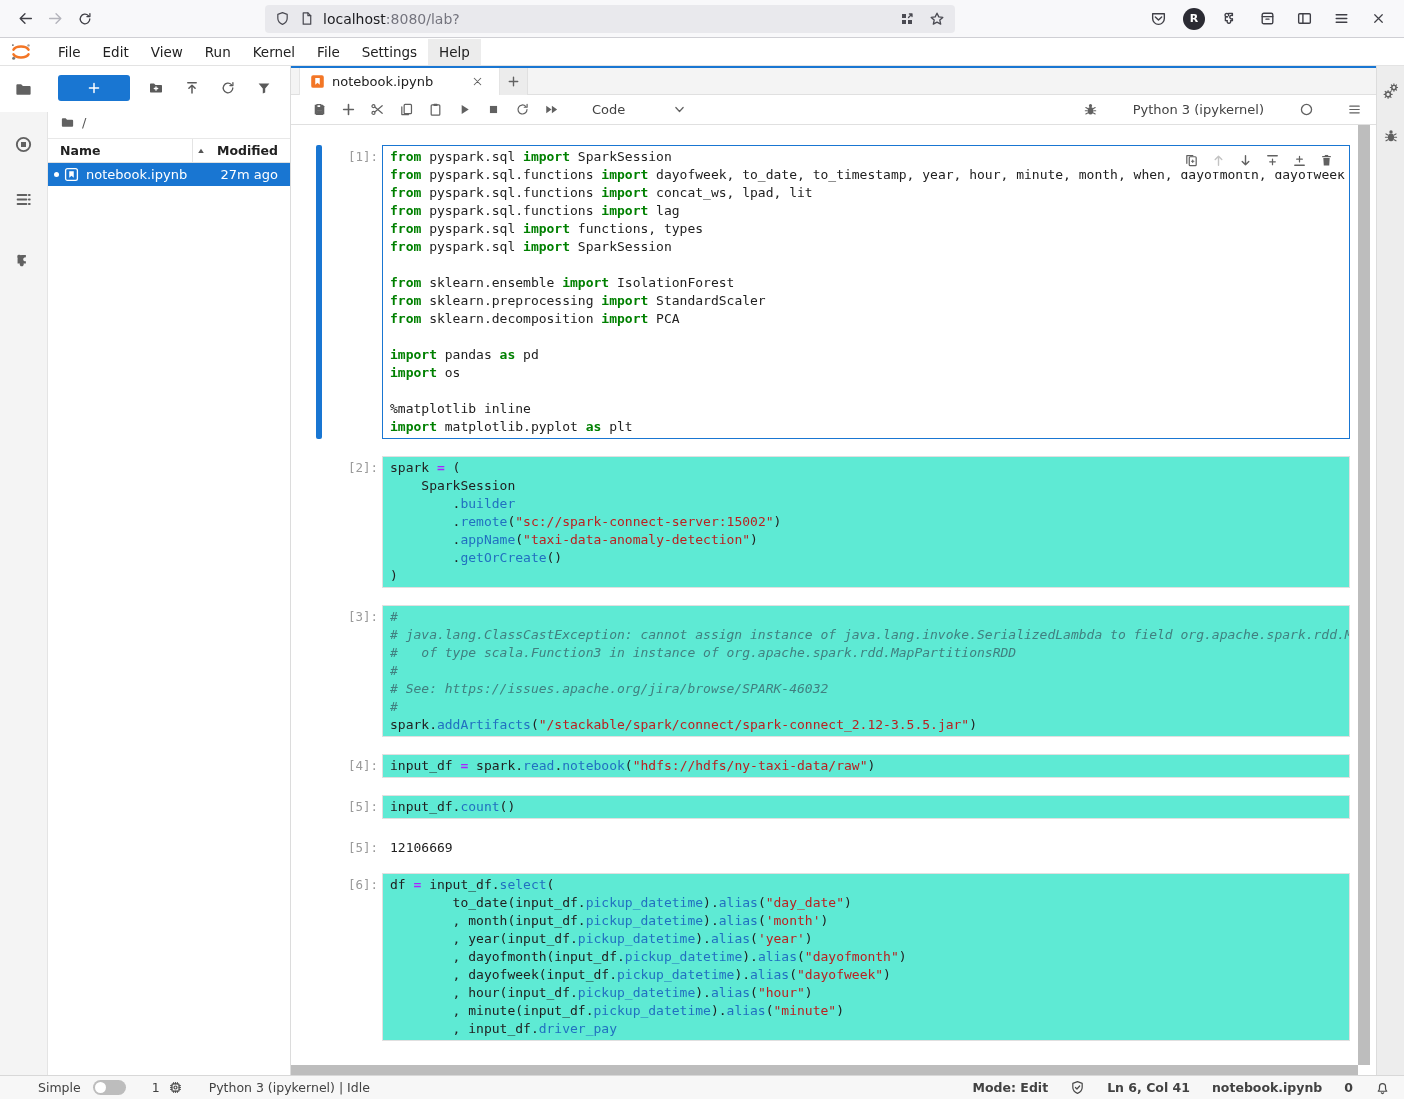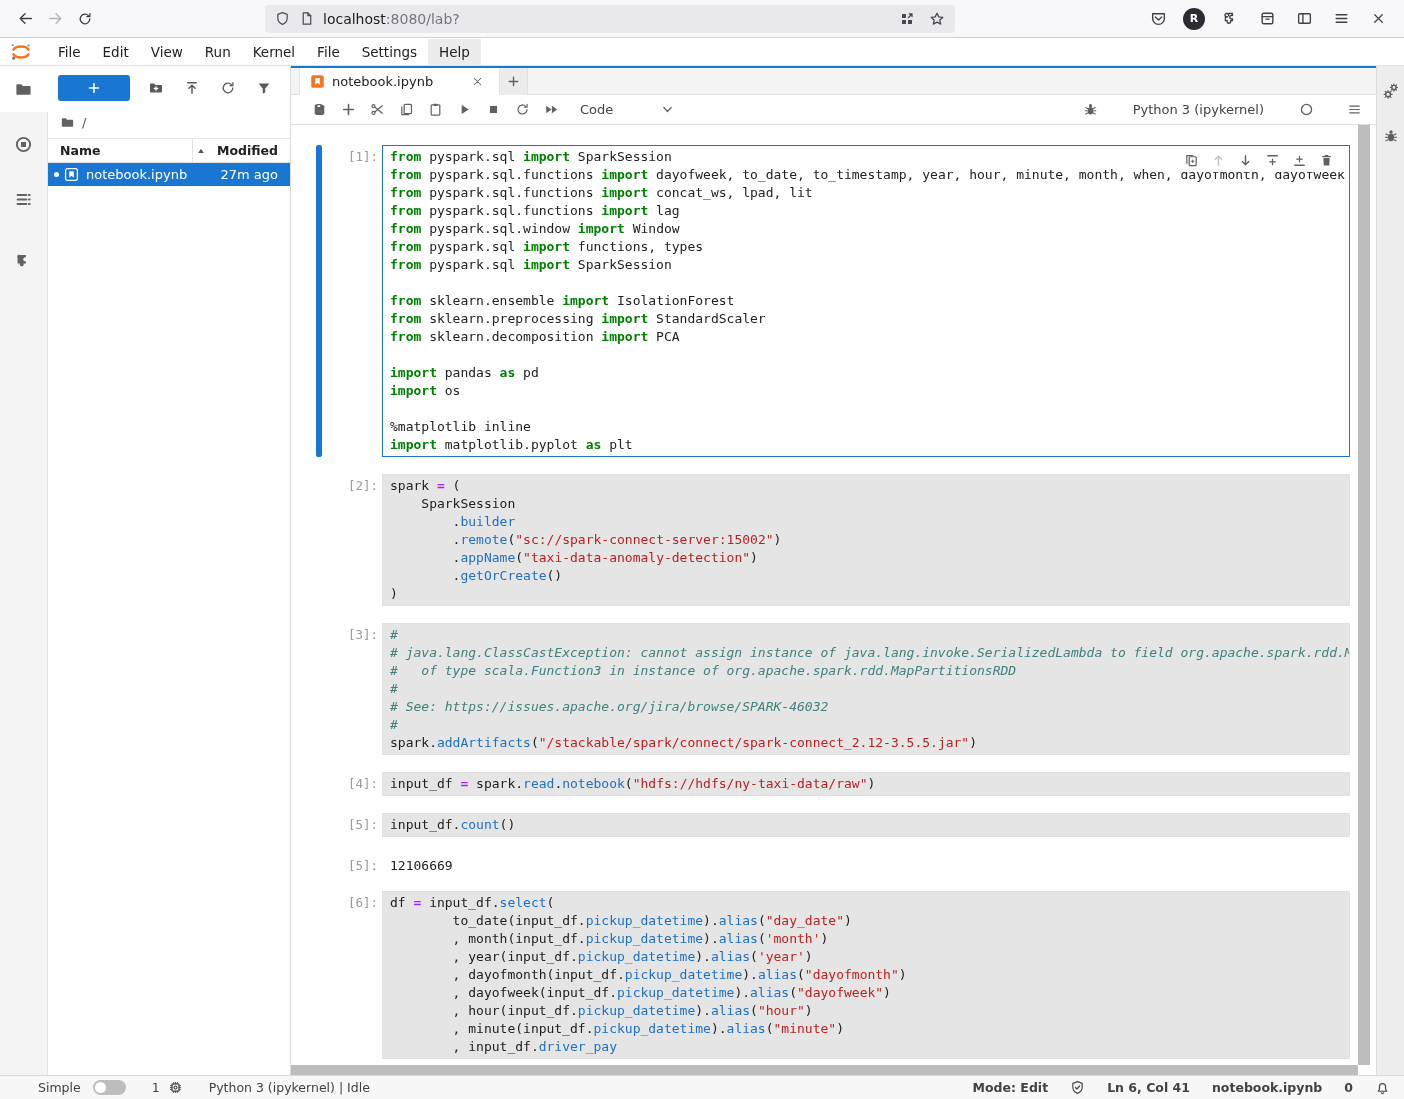--- a/index.html
+++ b/index.html
@@ -77,35 +77,35 @@
   .tab .icon{width:15px;height:15px;margin-right:7px;}
   .tab .tab-title{flex:1;}
   .tab .close{color:#616161;width:13px;height:13px;}
   .newtab{width:28px;height:27px;background:#ececec;border-right:1px solid #e0e0e0;
           display:flex;align-items:center;justify-content:center;color:#616161;}
   .newtab .icon{width:13px;height:13px;}
   .nb-toolbar{height:30px;background:#fff;border-bottom:1px solid #e0e0e0;flex:none;
               display:flex;align-items:center;padding:0 10px 0 14px;}
   .tb-btn{width:29px;height:26px;display:flex;align-items:center;justify-content:center;color:#616161;}
   .tb-btn .icon{width:15px;height:15px;}
-  .cell-type{display:flex;align-items:center;margin-left:14px;font-size:13px;color:#424242;}
+  .cell-type{display:flex;align-items:center;margin-left:26px;font-size:13px;color:#424242;}
   .cell-type .icon{width:13px;height:13px;margin-left:48px;color:#616161;}
   .tb-right{margin-left:auto;display:flex;align-items:center;gap:24px;}
   .kernel-name{font-size:13px;color:#424242;margin:0 6px;}
   .tb-right .tb-btn{width:24px;}
 
   .nb-body{flex:1;position:relative;overflow:hidden;background:#fff;}
   .cells{position:absolute;left:0;right:20px;top:0;bottom:10px;overflow:hidden;padding-top:20px;}
   .cell{display:flex;margin-bottom:17px;position:relative;}
   .collapser{width:6px;margin-left:25px;border-radius:2px;flex:none;}
   .cell.active .collapser{background:#1976d2;}
   .prompt{width:60px;flex:none;text-align:right;padding:3px 4px 0 0;
           font-family:"DejaVu Sans Mono","Liberation Mono",monospace;font-size:12.5px;
           line-height:18px;color:#9a9a9a;}
-  .editor{flex:1;min-width:0;margin-right:6px;border:1px solid #e0e0e0;background:#e5e5e5;
+  .editor{flex:1;min-width:0;margin-right:6px;border:1px solid #e0e0e0;background:#5eead4;
           padding:2px 0 2px 7px;overflow:hidden;}
   .cell.active .editor{background:#fff;border-color:#1976d2;}
   .cm-line{font-family:"DejaVu Sans Mono","Liberation Mono",monospace;font-size:13px;
            line-height:18px;color:#212121;white-space:pre;}
   .tok-k{color:#008000;font-weight:bold;}
   .tok-o{color:#aa22ff;font-weight:bold;}
   .tok-s{color:#ba2121;}
   .tok-p{color:#2170c0;}
   .tok-c{color:#408080;font-style:italic;}
   .out-row{margin-bottom:16px;display:flex;}
@@ -506,21 +506,20 @@
       <div class="nb-body">
         <div class="cells" id="cells">
             <div class="cell active">
               <div class="collapser"></div>
               <div class="prompt">[1]:</div>
               <div class="editor">
                 <div class="cm-line"><span class="tok-k">from</span><span> pyspark.sql </span><span class="tok-k">import</span><span> SparkSession</span></div>
                 <div class="cm-line"><span class="tok-k">from</span><span> pyspark.sql.functions </span><span class="tok-k">import</span><span> dayofweek, to_date, to_timestamp, year, hour, minute, month, when, dayofmonth, dayofweek</span></div>
                 <div class="cm-line"><span class="tok-k">from</span><span> pyspark.sql.functions </span><span class="tok-k">import</span><span> concat_ws, lpad, lit</span></div>
                 <div class="cm-line"><span class="tok-k">from</span><span> pyspark.sql.functions </span><span class="tok-k">import</span><span> lag</span></div>
-                <div class="cm-line"><span class="tok-k">from</span><span> pyspark.sql.window </span><span class="tok-k">import</span><span> Window</span></div>
                 <div class="cm-line"><span class="tok-k">from</span><span> pyspark.sql </span><span class="tok-k">import</span><span> functions, types</span></div>
                 <div class="cm-line"><span class="tok-k">from</span><span> pyspark.sql </span><span class="tok-k">import</span><span> SparkSession</span></div>
                 <div class="cm-line">&nbsp;</div>
                 <div class="cm-line"><span class="tok-k">from</span><span> sklearn.ensemble </span><span class="tok-k">import</span><span> IsolationForest</span></div>
                 <div class="cm-line"><span class="tok-k">from</span><span> sklearn.preprocessing </span><span class="tok-k">import</span><span> StandardScaler</span></div>
                 <div class="cm-line"><span class="tok-k">from</span><span> sklearn.decomposition </span><span class="tok-k">import</span><span> PCA</span></div>
                 <div class="cm-line">&nbsp;</div>
                 <div class="cm-line"><span class="tok-k">import</span><span> pandas </span><span class="tok-k">as</span><span> pd</span></div>
                 <div class="cm-line"><span class="tok-k">import</span><span> os</span></div>
                 <div class="cm-line">&nbsp;</div>

